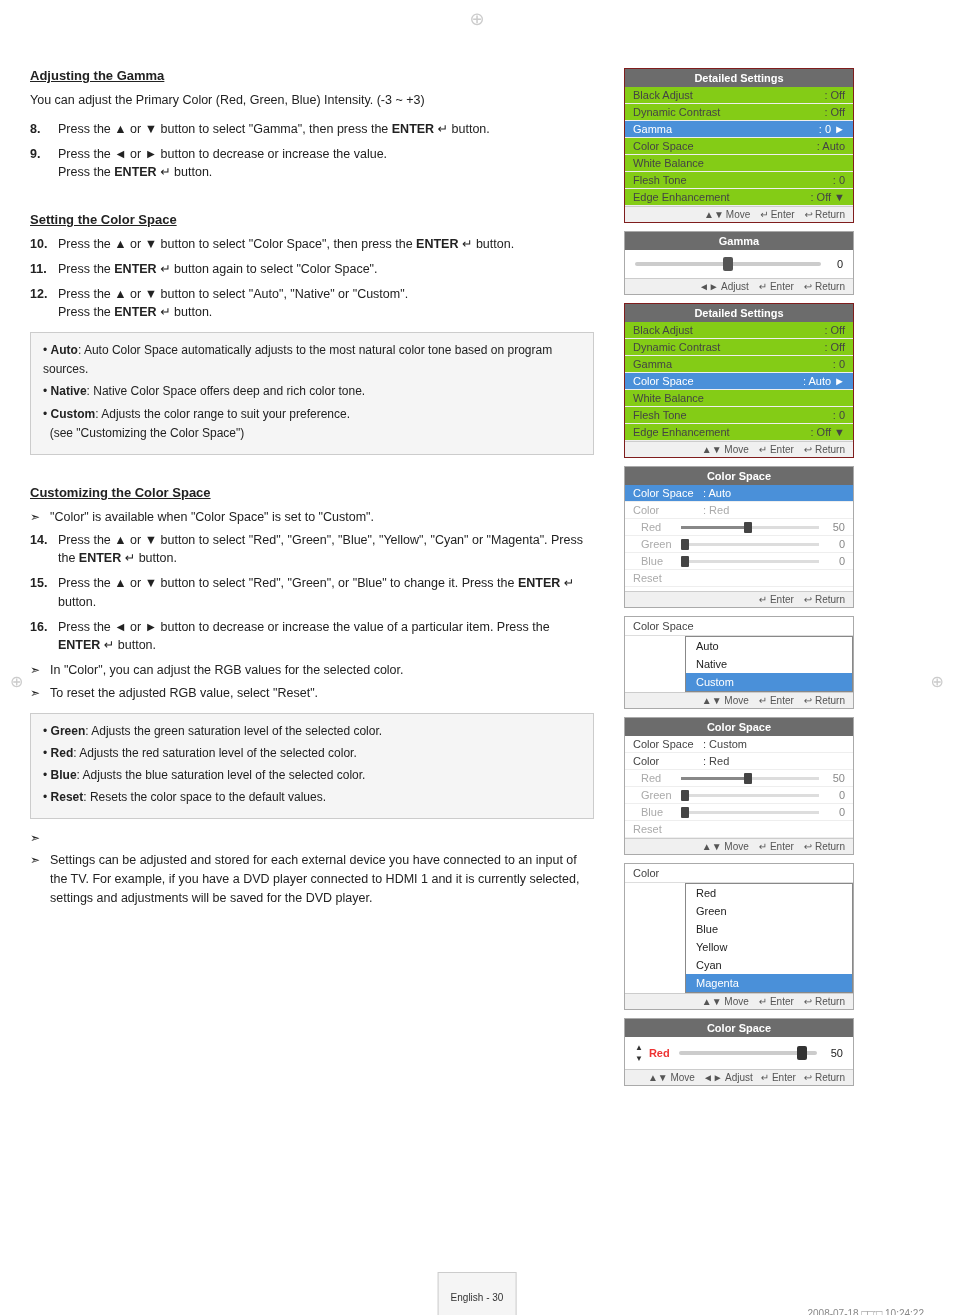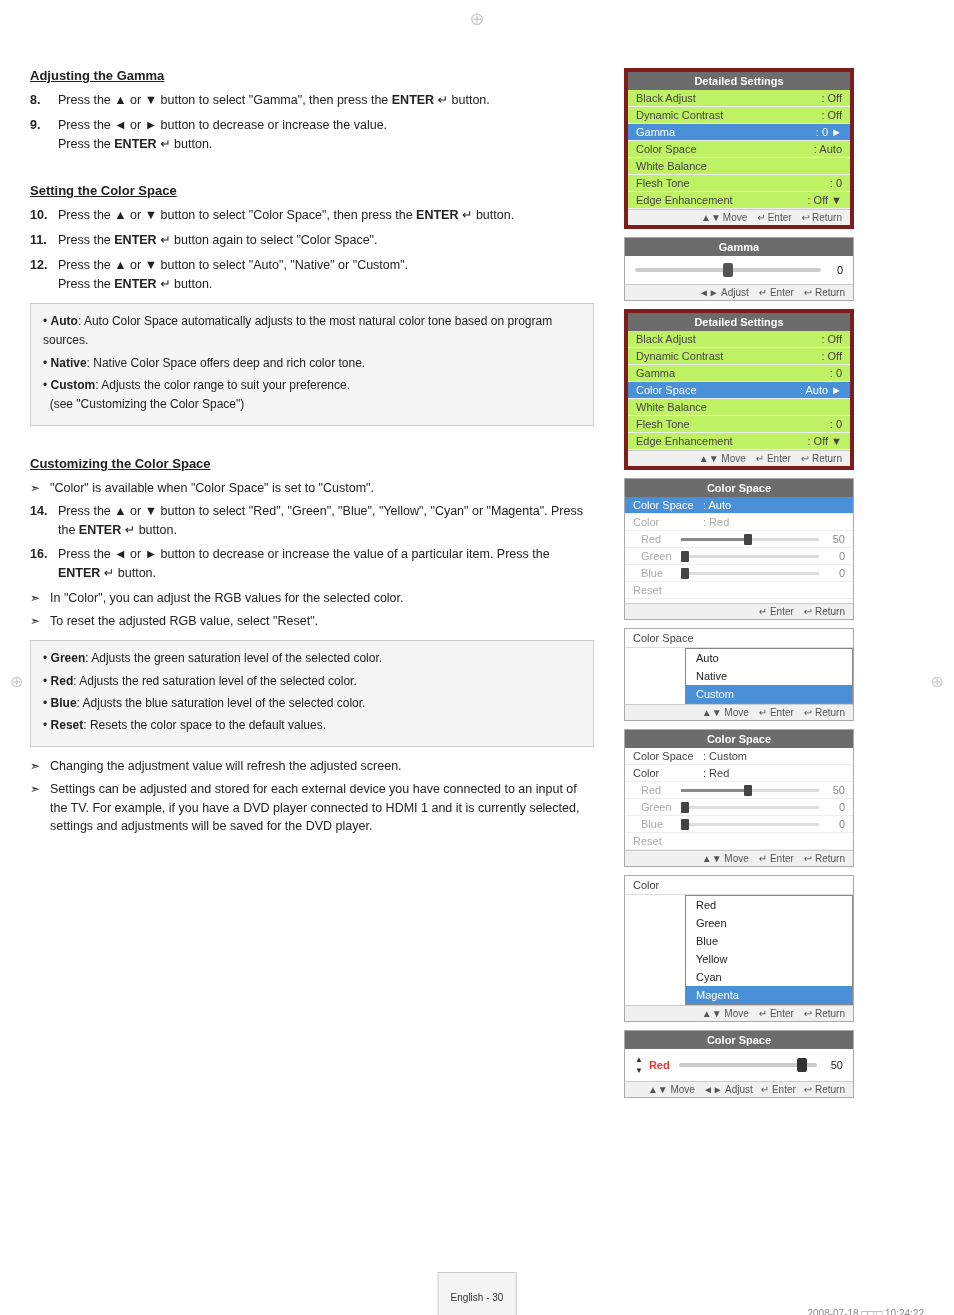--- a/index.html
+++ b/index.html
@@ -87,22 +87,22 @@
       line-height: 1.5;
     }
 
     .note-arrow {
       min-width: 14px;
       font-size: 12px;
     }
 
     
     .panel {
-      border: 4px solid #7f1d1d;
-      background: #bef264;
+      border: 1px solid #7f1d1d;
+      background: #84cc16;
       font-size: 11px;
     }
 
     .panel-header {
       background: #6c6c6c;
       color: #fff;
       text-align: center;
       padding: 3px 0;
       font-size: 11px;
       font-weight: bold;
@@ -467,20 +467,21 @@
 
 <div class="side-mark-left">⊕</div>
 <div class="side-mark-right">⊕</div>
 
 <div class="page">
 
   <div class="left-col">
 
     <div class="section">
       <div class="section-title">Adjusting the Gamma</div>
+      <div class="section-intro">You can adjust the Primary Color (Red, Green, Blue) Intensity. (-3 ~ +3)</div>
 
       <div class="step">
         <span class="step-num bold">8.</span>
         <span class="step-text">Press the ▲ or ▼ button to select "Gamma", then press the <span class="bold">ENTER</span> ↵ button.</span>
       </div>
       <div class="step">
         <span class="step-num bold">9.</span>
         <span class="step-text">Press the ◄ or ► button to decrease or increase the value.<br>Press the <span class="bold">ENTER</span> ↵ button.</span>
       </div>
     </div>
@@ -514,20 +515,24 @@
       <div class="note-item">
         <span class="note-arrow">➣</span>
         <span>"Color" is available when "Color Space" is set to "Custom".</span>
       </div>
 
       <div class="step">
         <span class="step-num bold">14.</span>
         <span class="step-text">Press the ▲ or ▼ button to select "Red", "Green", "Blue", "Yellow", "Cyan" or "Magenta". Press the <span class="bold">ENTER</span> ↵ button.</span>
       </div>
 
+      <div class="step">
+        <span class="step-num bold">15.</span>
+        <span class="step-text">Press the ▲ or ▼ button to select "Red", "Green", or "Blue" to change it. Press the <span class="bold">ENTER</span> ↵ button.</span>
+      </div>
 
       <div class="step">
         <span class="step-num bold">16.</span>
         <span class="step-text">Press the ◄ or ► button to decrease or increase the value of a particular item. Press the <span class="bold">ENTER</span> ↵ button.</span>
       </div>
 
       <div class="note-item">
         <span class="note-arrow">➣</span>
         <span>In "Color", you can adjust the RGB values for the selected color.</span>
       </div>
@@ -538,21 +543,20 @@
 
       <div class="info-box">
         <div class="item">• <span class="bold">Green</span>: Adjusts the green saturation level of the selected color.</div>
         <div class="item">• <span class="bold">Red</span>: Adjusts the red saturation level of the selected color.</div>
         <div class="item">• <span class="bold">Blue</span>: Adjusts the blue saturation level of the selected color.</div>
         <div class="item">• <span class="bold">Reset</span>: Resets the color space to the default values.</div>
       </div>
 
       <div class="note-item" style="margin-top:8px;">
         <span class="note-arrow">➣</span>
-        <span>Changing the adjustment value will refresh the adjusted screen.</span>
       </div>
       <div class="note-item">
         <span class="note-arrow">➣</span>
         <span>Settings can be adjusted and stored for each external device you have connected to an input of the TV. For example, if you have a DVD player connected to HDMI 1 and it is currently selected, settings and adjustments will be saved for the DVD player.</span>
       </div>
     </div>
 
   </div>
 
   <div class="right-col">

